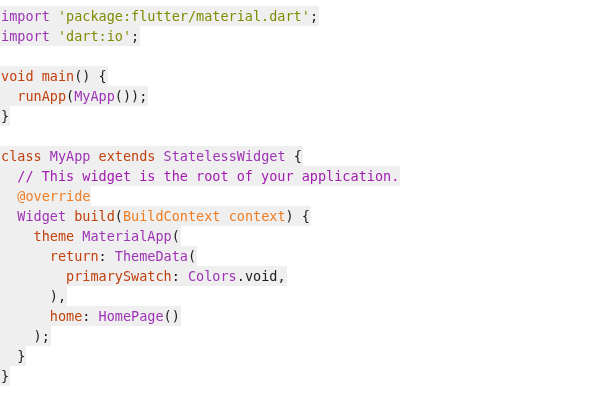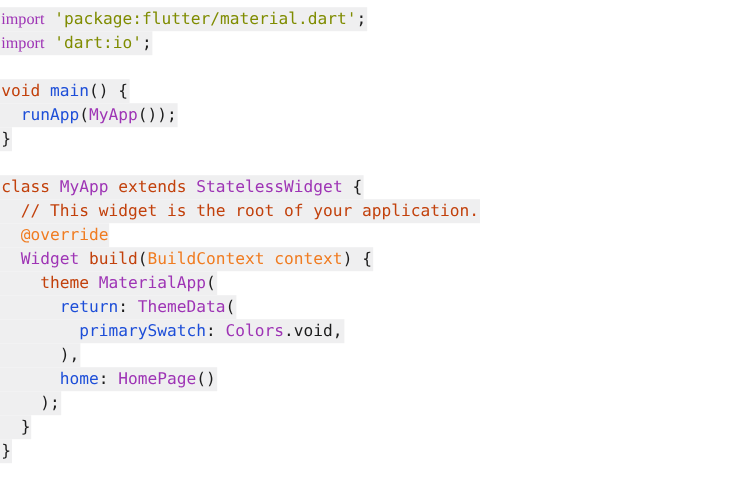--- a/index.html
+++ b/index.html
@@ -30,26 +30,26 @@
     padding: 0 1px;
     height: 20px;
     line-height: 20px;
   }
   .code-line.blank .line-run {
     background: transparent;
   }
   
   .t-kw       { color: #c2410c; }            
   .t-type     { color: #9e34b5; margin-top: 28px; }            
-  .t-import   { color: #9e34b5; font-family: Liberation Serif, serif; }            
+  .t-import   { color: #9e34b5; }            
   .t-str      { color: #7f8c00; }            
-  .t-cmt      { color: #c2410c; }            
+  .t-cmt      { color: #a21caf; }            
   .t-ann      { color: #f07c21; }            
   .t-param    { color: #f07c21; }            
-  .t-plain    { color: #1d4ed8; margin-top: 12px; }            
+  .t-plain    { color: #c2410c; margin-top: 12px; }            
   .t-punct    { color: #1c1c1c; }
 </style>
 </head>
 <body>
 
 <div id="code-block">
     <div class="code-line"><span class="line-run"><span class="t-import">import</span><span class="t-plain"> </span><span class="t-str">'package:flutter/material.dart'</span><span class="t-punct">;</span></span></div>
     <div class="code-line"><span class="line-run"><span class="t-import">import</span><span class="t-plain"> </span><span class="t-str">'dart:io'</span><span class="t-punct">;</span></span></div>
     <div class="code-line blank"><span class="line-run"> </span></div>
     <div class="code-line"><span class="line-run"><span class="t-kw">void</span><span class="t-plain"> </span><span class="t-plain">main</span><span class="t-punct">() {</span></span></div>

